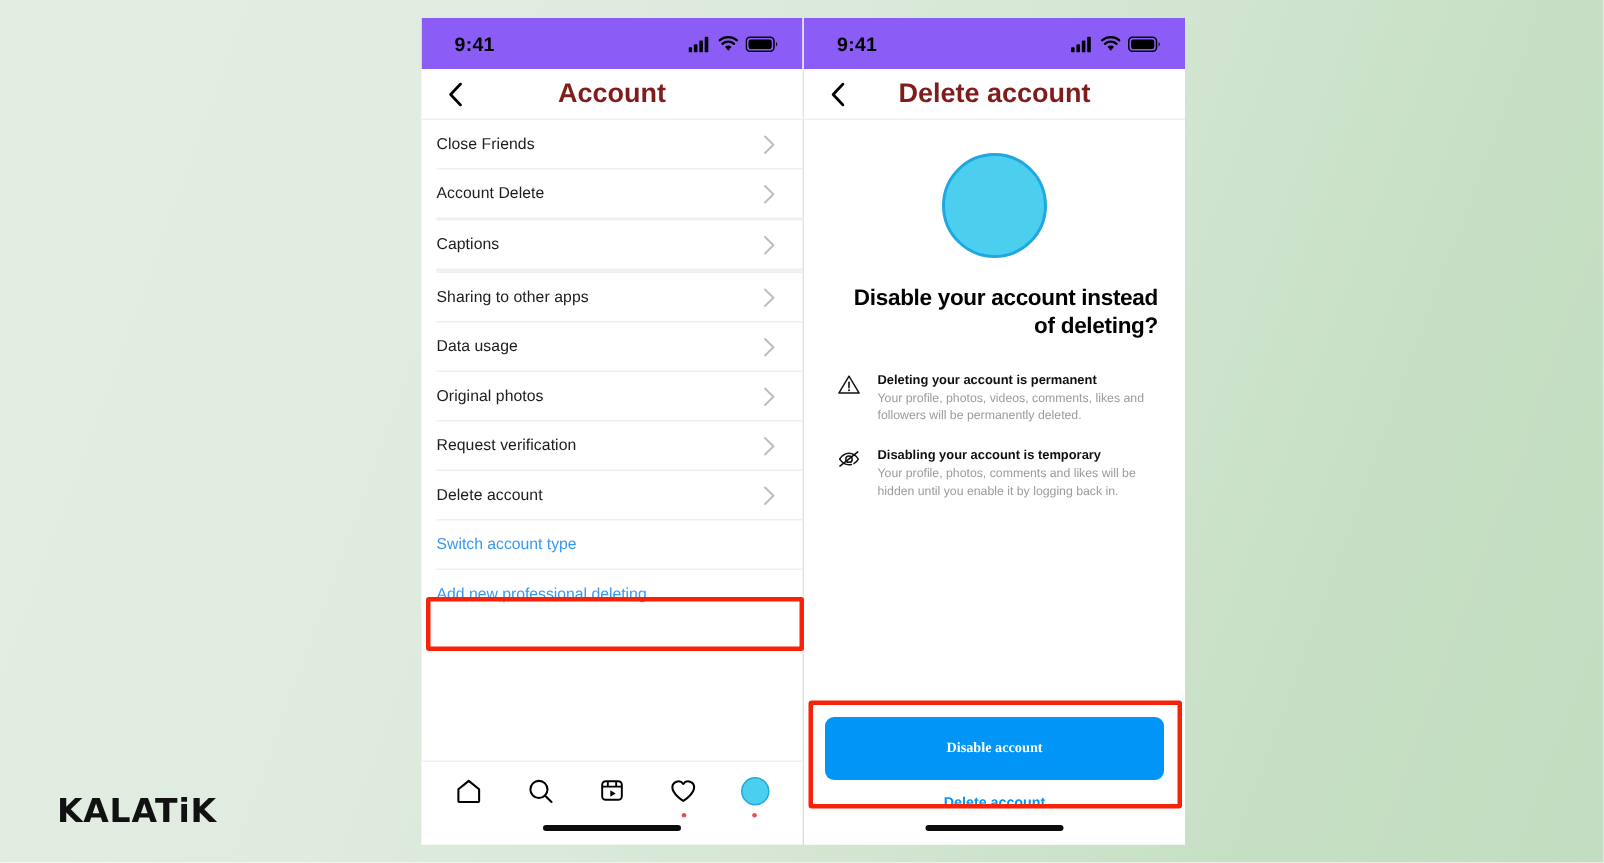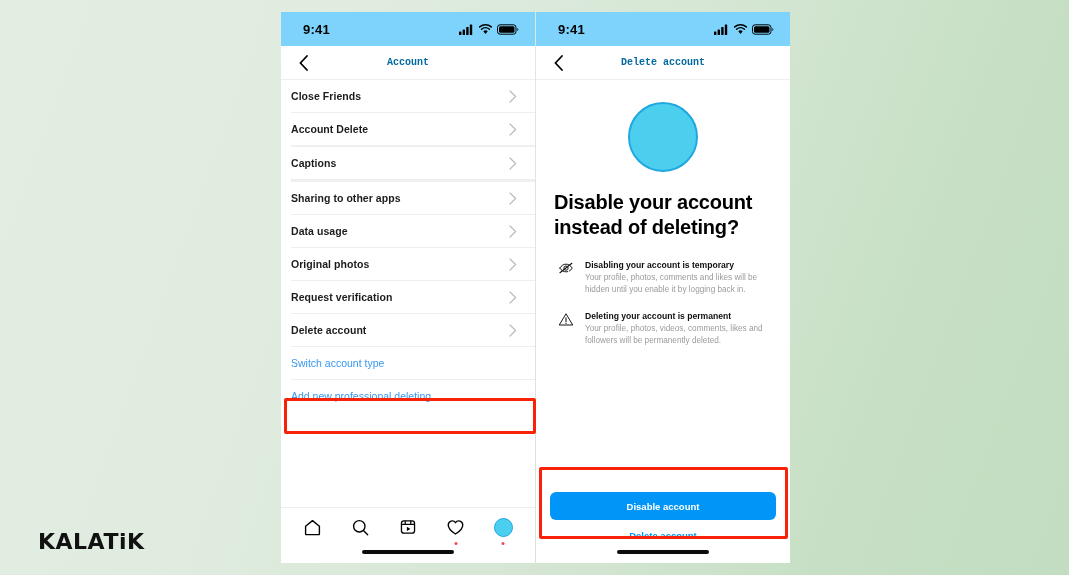--- a/index.html
+++ b/index.html
@@ -40,21 +40,21 @@
   #phone-left  { left: 281px; }
   #phone-right { left: 536px; }
 
   
   .status-bar {
     height: 34px;
     display: flex;
     align-items: center;
     justify-content: space-between;
     padding: 0 16px 0 22px;
-    background: #7dd3fc;
+    background: #8b5cf6;
   }
   .status-time {
     font-size: 13px;
     font-weight: 700;
     color: #000;
     letter-spacing: 0.2px;
   }
   .status-icons {
     display: flex;
     align-items: center;
@@ -77,44 +77,42 @@
     top: 50%;
     transform: translateY(-50%);
     width: 20px;
     height: 20px;
     display: flex;
     align-items: center;
     justify-content: center;
     cursor: pointer;
   }
   .nav-title {
-    font-size: 10px;
+    font-size: 18px;
     font-weight: 700;
-    color: #0369a1;
-    font-family: Liberation Mono, monospace;
+    color: #7f1d1d;
   }
 
   
   .settings-list {
     background: #ffffff;
   }
   .settings-row {
     position: relative;
     height: 32px;
     display: flex;
     align-items: center;
     justify-content: space-between;
     padding: 0 18px 0 10px;
     cursor: pointer;
   }
   .settings-row .row-label {
     font-size: 10.5px;
     color: #1c1c1c;
     letter-spacing: 0.05px;
-    font-weight: bold;
   }
   .chevron-right {
     color: #bdbdbd;
     width: 8px;
     height: 13px;
   }
   .row-divider {
     height: 1px;
     background: #efefef;
     margin-left: 10px;
@@ -216,22 +214,22 @@
   .big-avatar {
     width: 70px;
     height: 70px;
     border-radius: 50%;
     margin: 0 auto;
     background: #4ccfef;
     border: 2px solid #1fa8e0;
   }
   .headline {
     margin-top: 18px;
-    text-align: left;
-    font-size: 20px;
+    text-align: right;
+    font-size: 15px;
     font-weight: 700;
     line-height: 1.25;
     color: #000;
     letter-spacing: -0.2px;
   }
   .info-list { margin-top: 20px; }
   .info-item {
     display: flex;
     gap: 10px;
     margin-bottom: 15px;
@@ -257,28 +255,28 @@
     position: absolute;
     left: 0;
     right: 0;
     bottom: 22px;
     padding: 0 14px;
     background: #ffffff;
   }
   .btn-primary {
     display: block;
     width: 100%;
-    height: 28px;
+    height: 42px;
     border: none;
     border-radius: 6px;
     background: #0095f6;
     color: #ffffff;
     font-size: 9.5px;
     font-weight: 700;
-    font-family: Liberation Sans, sans-serif;
+    font-family: Liberation Serif, serif;
     cursor: pointer;
   }
   .btn-link {
     display: block;
     width: 100%;
     margin-top: 10px;
     background: none;
     border: none;
     color: #0095f6;
     font-size: 9.5px;
@@ -485,49 +483,49 @@
     </span>
     <span class="nav-title">Delete account</span>
   </div>
 
   <div class="delete-body">
     <div class="big-avatar"></div>
 
     <div class="headline">Disable your account instead of deleting?</div>
 
     <div class="info-list">
+
+      <div class="info-item">
+        <span class="info-icon">
+          <svg width="16" height="15" viewBox="0 0 18 16">
+            <path d="M9 1.6 L16.6 14.2 H1.4 Z" stroke="#111" stroke-width="1.1" fill="none" stroke-linejoin="round"></path>
+            <line x1="9" y1="6.2" x2="9" y2="10.3" stroke="#111" stroke-width="1.2" stroke-linecap="round"></line>
+            <circle cx="9" cy="12.1" r="0.75" fill="#111"></circle>
+          </svg>
+        </span>
+        <div>
+          <div class="info-title">Deleting your account is permanent</div>
+          <div class="info-desc">Your profile, photos, videos, comments, likes and followers will be permanently deleted.</div>
+        </div>
+      </div>
 
       <div class="info-item">
         <span class="info-icon">
           <svg width="16" height="14" viewBox="0 0 18 15">
             <path d="M2 7.6 C3.9 4.6 6.3 3.2 9 3.2 c2.7 0 5.1 1.4 7 4.4 c-1 1.6 -2.1 2.7 -3.3 3.4" stroke="#111" stroke-width="1.1" fill="none" stroke-linecap="round"></path>
             <path d="M10.8 11.6 a7.8 7.8 0 0 1 -1.8 0.2 c-2.7 0 -5.1 -1.4 -7 -4.2" stroke="#111" stroke-width="1.1" fill="none" stroke-linecap="round"></path>
             <circle cx="9" cy="7.6" r="2.4" stroke="#111" stroke-width="1.1" fill="none"></circle>
             <line x1="2.2" y1="12.8" x2="15.6" y2="2.2" stroke="#111" stroke-width="1.2" stroke-linecap="round"></line>
           </svg>
         </span>
         <div>
           <div class="info-title">Disabling your account is temporary</div>
           <div class="info-desc">Your profile, photos, comments and likes will be hidden until you enable it by logging back in.</div>
         </div>
       </div>
-
-      <div class="info-item">
-        <span class="info-icon">
-          <svg width="16" height="15" viewBox="0 0 18 16">
-            <path d="M9 1.6 L16.6 14.2 H1.4 Z" stroke="#111" stroke-width="1.1" fill="none" stroke-linejoin="round"></path>
-            <line x1="9" y1="6.2" x2="9" y2="10.3" stroke="#111" stroke-width="1.2" stroke-linecap="round"></line>
-            <circle cx="9" cy="12.1" r="0.75" fill="#111"></circle>
-          </svg>
-        </span>
-        <div>
-          <div class="info-title">Deleting your account is permanent</div>
-          <div class="info-desc">Your profile, photos, videos, comments, likes and followers will be permanently deleted.</div>
-        </div>
-      </div>
     </div>
   </div>
 
   <div class="action-area">
     <button class="btn-primary">Disable account</button>
     <button class="btn-link">Delete account</button>
   </div>
 
   <div class="home-indicator-right"></div>
 </div>

